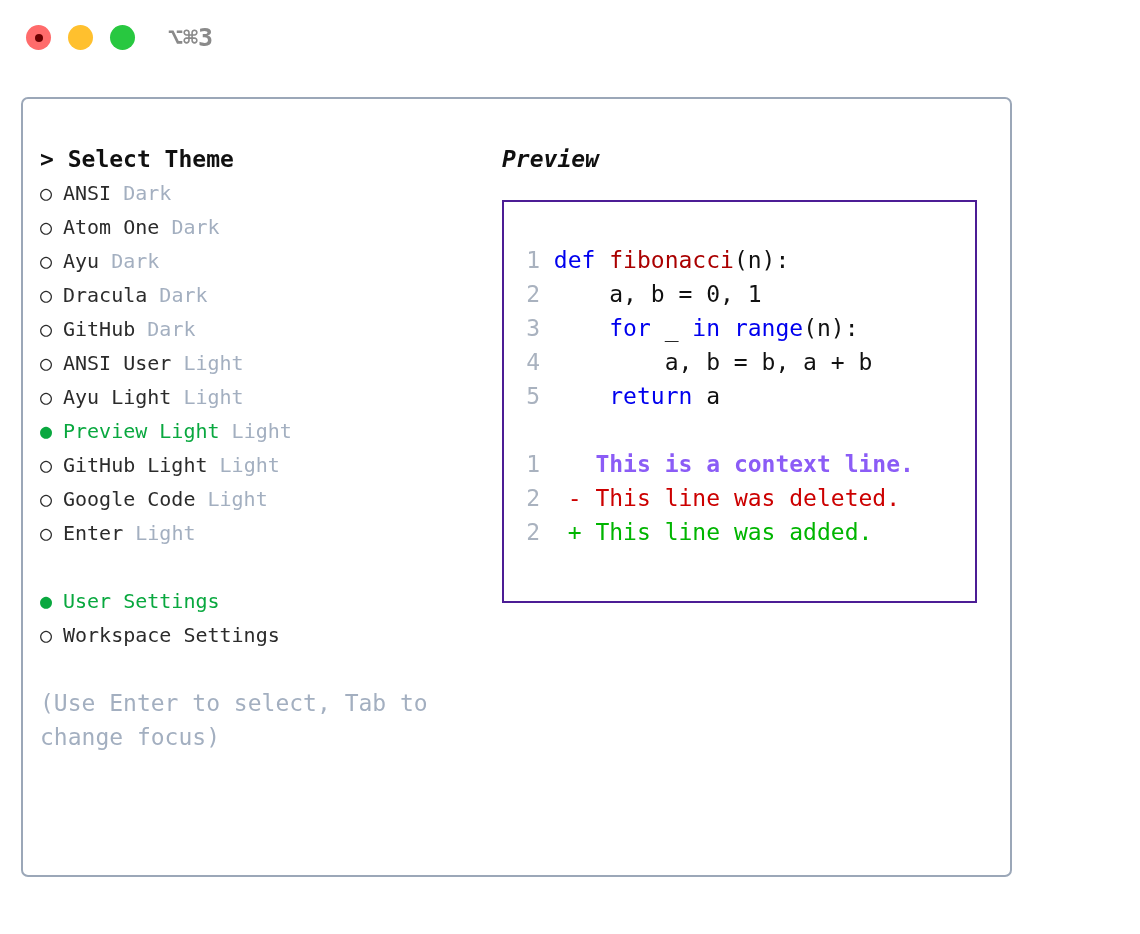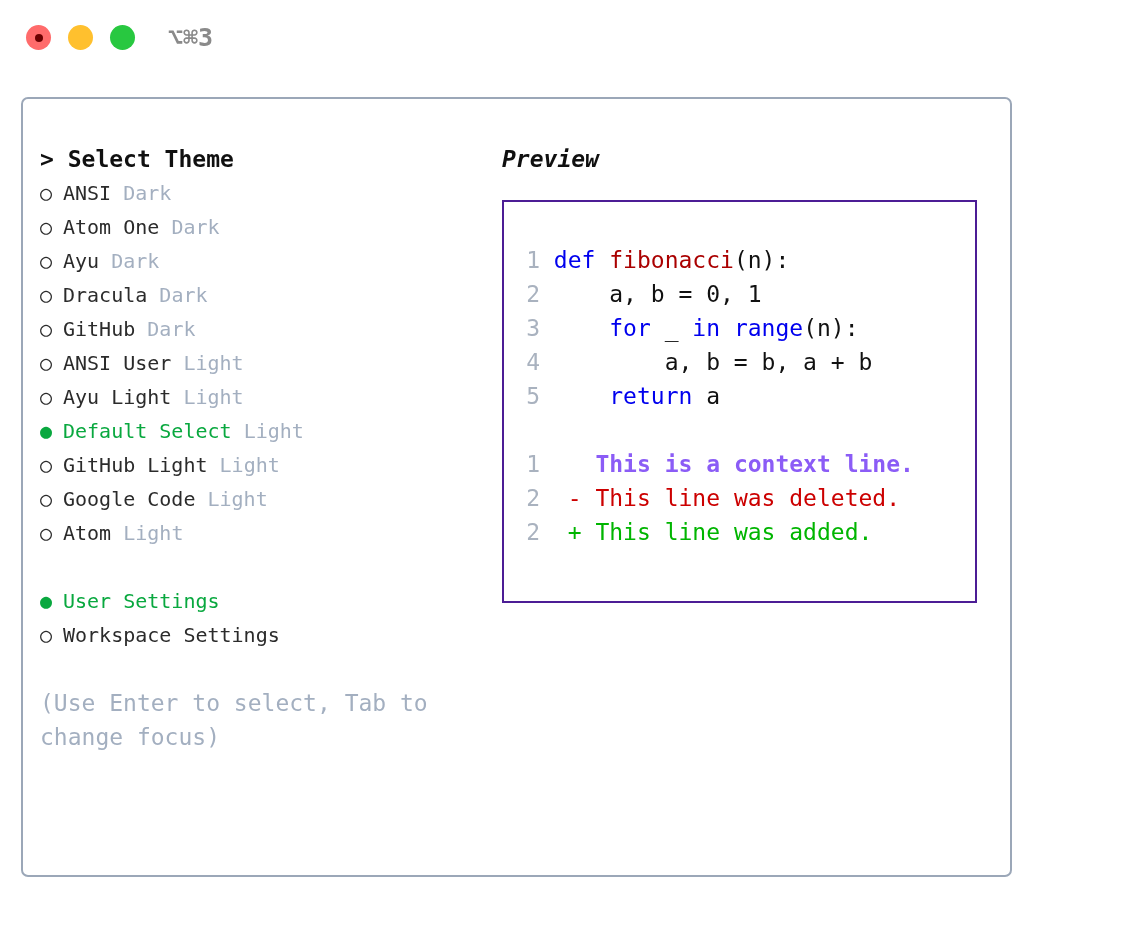--- a/index.html
+++ b/index.html
@@ -201,24 +201,24 @@
       <div class="left-col">
         <div class="list-header">&gt; Select Theme</div>
         <div id="theme-rows">
             <div class="row"><span class="bullet">○</span><span class="label">ANSI</span><span> </span><span class="tag">Dark</span></div>
             <div class="row"><span class="bullet">○</span><span class="label">Atom One</span><span> </span><span class="tag">Dark</span></div>
             <div class="row"><span class="bullet">○</span><span class="label">Ayu</span><span> </span><span class="tag">Dark</span></div>
             <div class="row"><span class="bullet">○</span><span class="label">Dracula</span><span> </span><span class="tag">Dark</span></div>
             <div class="row"><span class="bullet">○</span><span class="label">GitHub</span><span> </span><span class="tag">Dark</span></div>
             <div class="row"><span class="bullet">○</span><span class="label">ANSI User</span><span> </span><span class="tag">Light</span></div>
             <div class="row"><span class="bullet">○</span><span class="label">Ayu Light</span><span> </span><span class="tag">Light</span></div>
-            <div class="row selected"><span class="bullet">●</span><span class="label">Default Select</span><span> </span><span class="tag">Light</span></div>
+            <div class="row selected"><span class="bullet">●</span><span class="label">Preview Light</span><span> </span><span class="tag">Light</span></div>
             <div class="row"><span class="bullet">○</span><span class="label">GitHub Light</span><span> </span><span class="tag">Light</span></div>
             <div class="row"><span class="bullet">○</span><span class="label">Google Code</span><span> </span><span class="tag">Light</span></div>
-            <div class="row"><span class="bullet">○</span><span class="label">Atom</span><span> </span><span class="tag">Light</span></div>
+            <div class="row"><span class="bullet">○</span><span class="label">Enter</span><span> </span><span class="tag">Light</span></div>
           </div>
 
         <div class="section-gap"></div>
 
         <div id="apply-rows">
             <div class="row selected"><span class="bullet">●</span><span class="label">User Settings</span></div>
             <div class="row"><span class="bullet">○</span><span class="label">Workspace Settings</span></div>
           </div>
 
         <div class="section-gap"></div>

